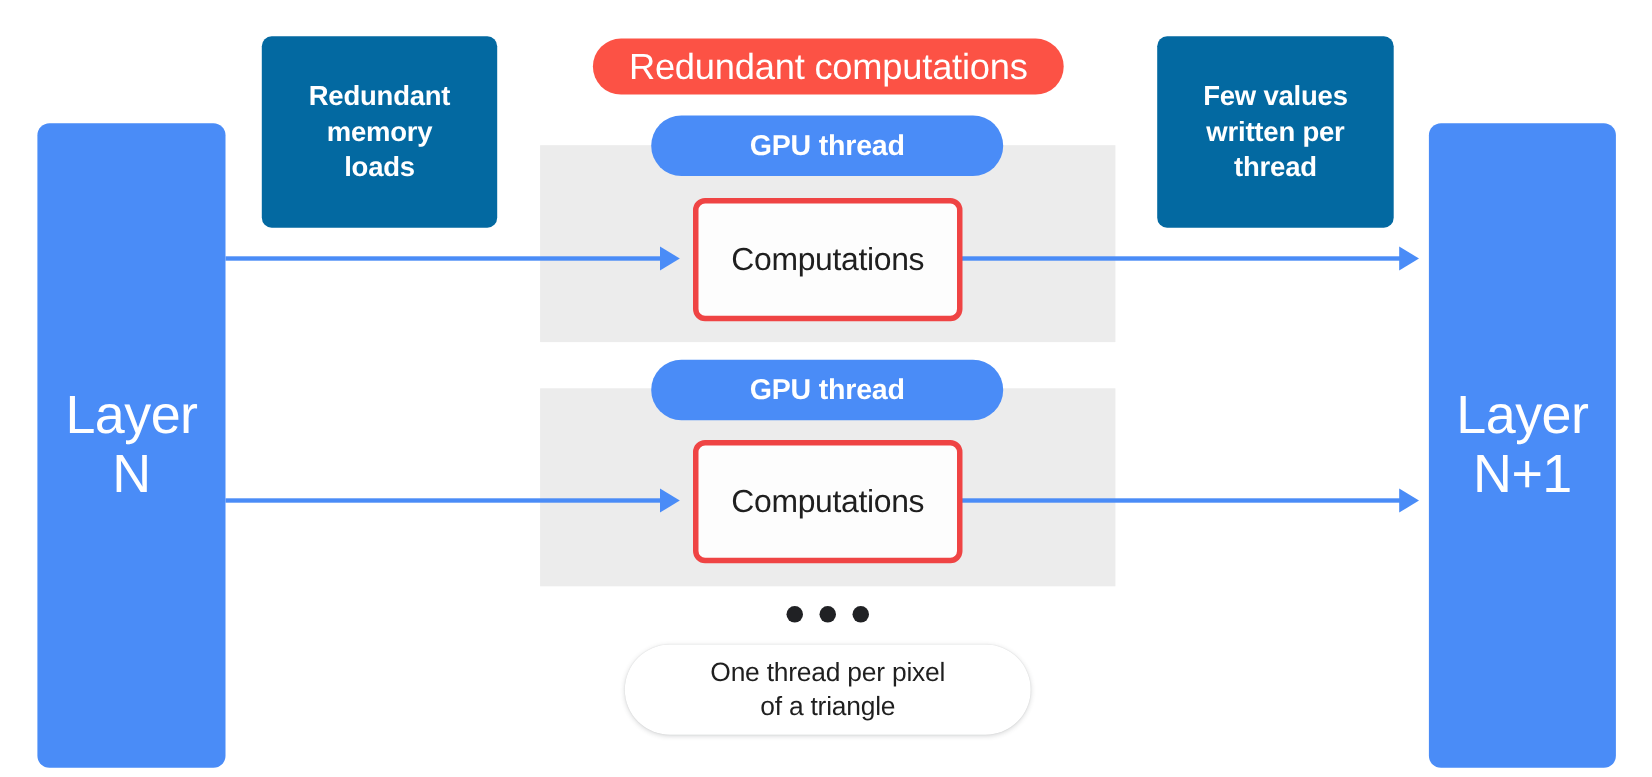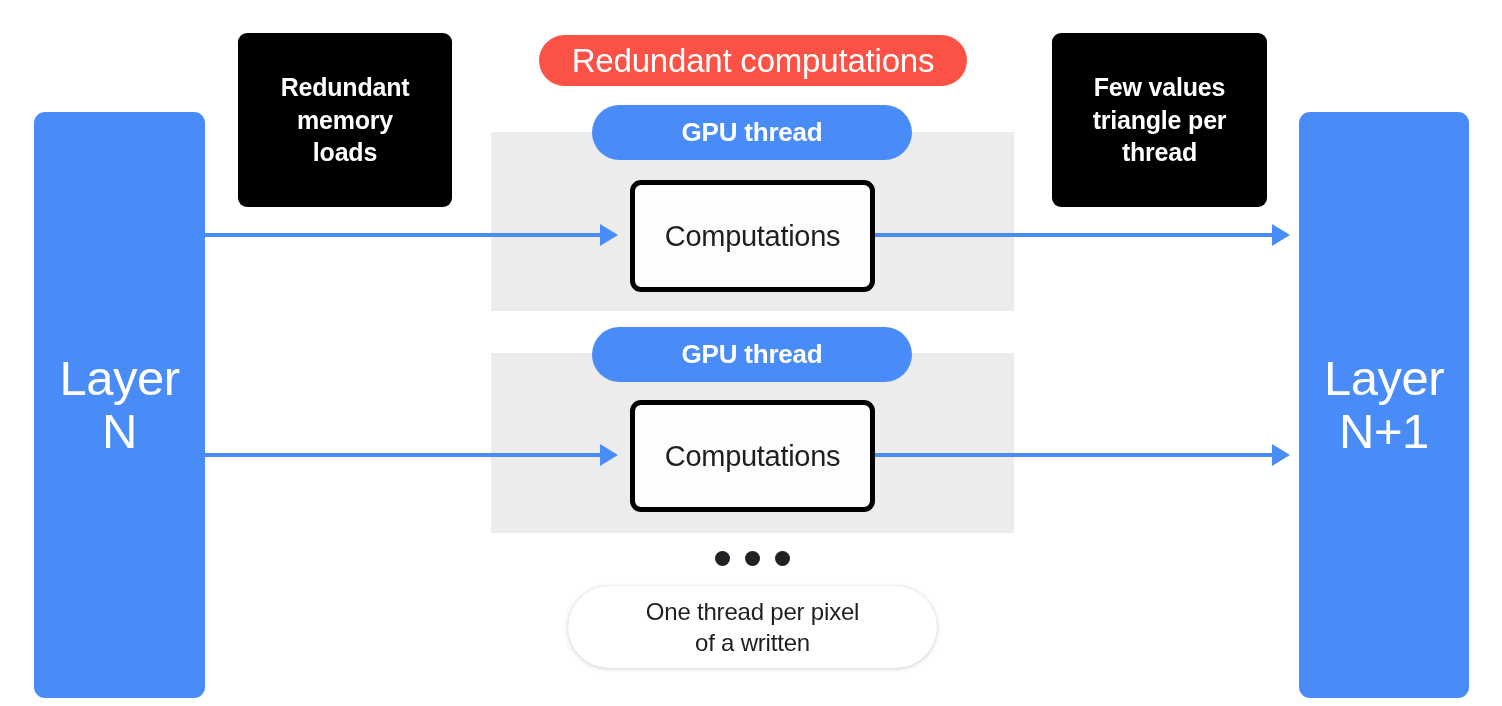--- a/index.html
+++ b/index.html
@@ -34,21 +34,21 @@
     letter-spacing: -0.5px;
     white-space: pre-line;
     margin-top: 31px;
   }
   #layer-n      { left: 34px;   top: 81px; width: 171px; height: 586px; }
   #layer-n1     { left: 1299px; top: 81px; width: 170px; height: 586px; }
 
   
   .red-box {
     position: absolute;
-    background: #000000;
+    background: #0369a1;
     border-radius: 9px;
     color: #ffffff;
     font-size: 25px;
     font-weight: bold;
     line-height: 1.30;
     letter-spacing: -0.2px;
     display: flex;
     align-items: center;
     justify-content: center;
     text-align: center;
@@ -101,21 +101,21 @@
     width: 320px;
     height: 55px;
   }
   #gpu-pill-1 { top: 105px; }
   #gpu-pill-2 { top: 327px; }
 
   
   .comp-box {
     position: absolute;
     background: #FDFDFD;
-    border: 5px solid #000000;
+    border: 5px solid #ef4444;
     border-radius: 11px;
     box-sizing: border-box;
     display: flex;
     align-items: center;
     justify-content: center;
     text-align: center;
     color: #1F1F1F;
     font-size: 29px;
     font-weight: 400;
     letter-spacing: -0.3px;
@@ -212,35 +212,35 @@
 N</div>
 
   <div class="layer-block" id="layer-n1">Layer
 N+1</div>
 
   <div class="red-box" id="red-mem-loads">Redundant
 memory
 loads</div>
 
   <div class="red-box" id="red-few-vals">Few values
-triangle per
+written per
 thread</div>
 
   <div class="red-pill" id="pill-redundant-comp">Redundant computations</div>
 
   <div class="blue-pill" id="gpu-pill-1">GPU thread</div>
 
   <div class="blue-pill" id="gpu-pill-2">GPU thread</div>
 
   <div class="comp-box" id="comp-box-1">Computations</div>
 
   <div class="comp-box" id="comp-box-2">Computations</div>
 
   <div id="ellipsis">
     <span class="dot"></span>
     <span class="dot"></span>
     <span class="dot"></span>
   </div>
 
   <div id="caption-pill">One thread per pixel
-of a written</div>
+of a triangle</div>
 
 </div>
 
 </body></html>

